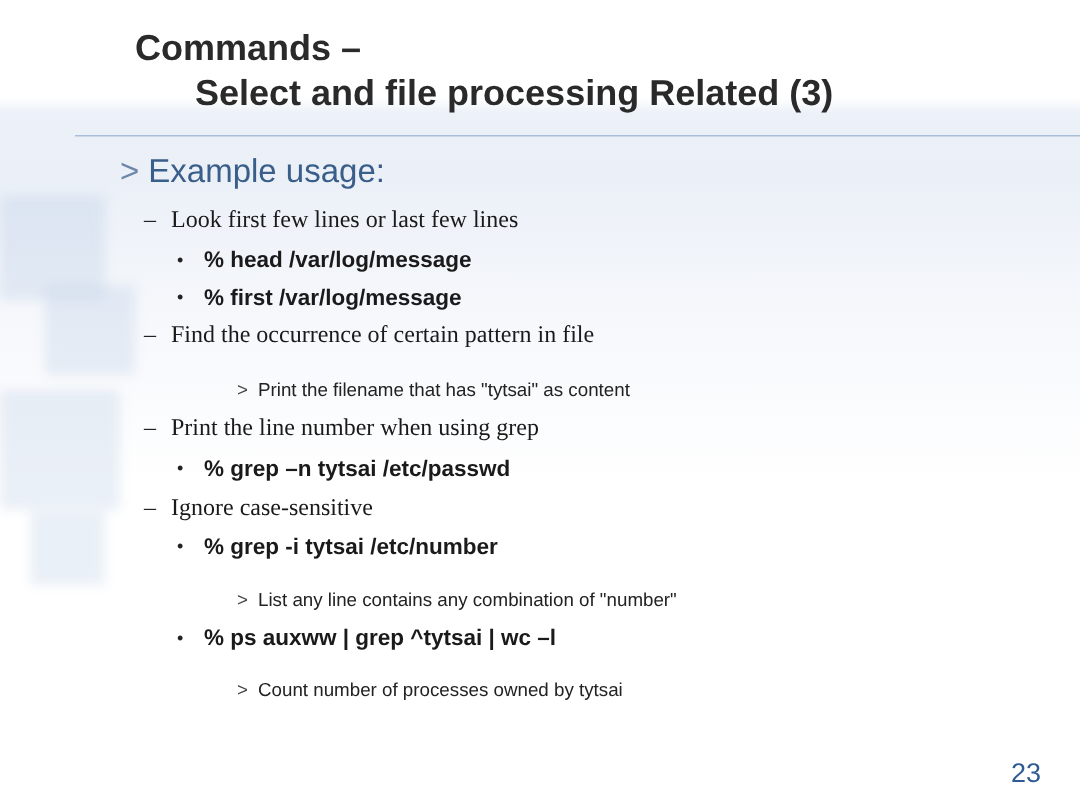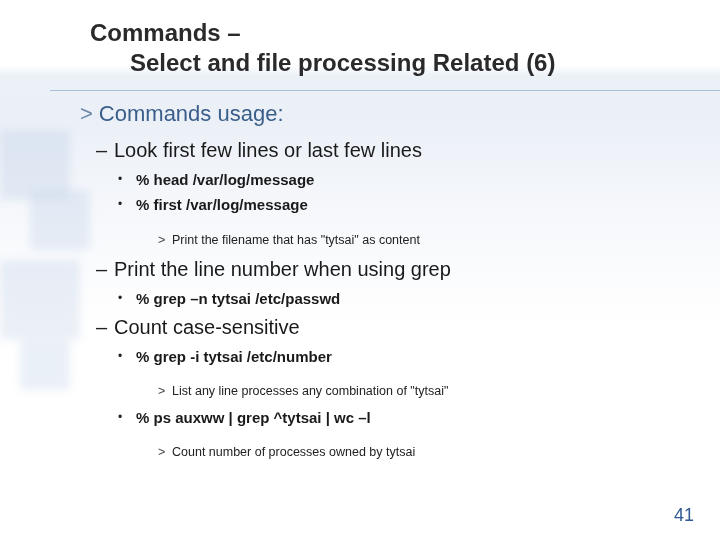--- a/index.html
+++ b/index.html
@@ -57,21 +57,21 @@
     font-size: 22px;
     margin: 2px 0 8px -10px;
   }
   .sec-h .gt { color:#6d87a8; margin-right:6px; }
   .content {
     color: #1a1a1a;
     font-size: 15px;
     line-height: 1.55;
     margin-left: 6px;
   }
-  .dash { position:relative; padding-left: 18px; margin: 2px 0; font-family: Liberation Sans, sans-serif; font-size: 20px; }
+  .dash { position:relative; padding-left: 18px; margin: 2px 0; font-family: Liberation Serif, serif; font-size: 16px; }
   .dash::before { content: "–"; position:absolute; left:0; color:#222; }
   .dot { position:relative; padding-left: 18px; margin: 2px 0 2px 22px; font-family: Verdana, sans-serif; font-size: 15px; }
   .dot::before { content:"•"; position:absolute; left:0; top:0; color:#222; font-size:12px; line-height:22px; }
   .cmd { font-weight: bold; font-family: Verdana, sans-serif; margin-top: 44px; }
   .note { position:relative; padding-left:14px; margin:14px 0 4px 62px; font-size:12.5px; color:#222; font-family: Verdana, sans-serif; }
   .note::before { content:">"; position:absolute; left:0; color:#444; }
   .pagenum {
     position: absolute;
     right: 26px;
     bottom: 14px;
@@ -87,58 +87,61 @@
 
   <div class="deco">
     <div class="sq" style="left:0;top:0;width:70px;height:70px"></div>
     <div class="sq" style="left:30px;top:60px;width:60px;height:60px"></div>
     <div class="sq" style="left:0;top:130px;width:80px;height:80px"></div>
     <div class="sq" style="left:20px;top:210px;width:50px;height:50px"></div>
   </div>
 
   <h1 class="title">
     <span>Commands –</span>
-    <span class="l2">Select and file processing Related (6)</span>
+    <span class="l2">Select and file processing Related (3)</span>
   </h1>
 
   <hr class="rule">
 
   <div class="sec-h">
-    <span class="gt">&gt;</span><span>Commands usage:</span>
+    <span class="gt">&gt;</span><span>Example usage:</span>
   </div>
 
   <div class="content">
 
     <div class="dash">
       <span>Look first few lines or last few lines</span>
     </div>
     <div class="dot">
       <span class="cmd">% head /var/log/message</span>
     </div>
     <div class="dot">
       <span class="cmd">% first /var/log/message</span>
     </div>
 
+    <div class="dash">
+      <span>Find the occurrence of certain pattern in file</span>
+    </div>
     <div class="note">Print the filename that has "tytsai" as content</div>
 
     <div class="dash">
       <span>Print the line number when using grep</span>
     </div>
     <div class="dot">
       <span class="cmd">% grep –n tytsai /etc/passwd</span>
     </div>
 
     <div class="dash">
-      <span>Count case-sensitive</span>
+      <span>Ignore case-sensitive</span>
     </div>
     <div class="dot">
       <span class="cmd">% grep -i tytsai /etc/number</span>
     </div>
-    <div class="note">List any line processes any combination of "tytsai"</div>
+    <div class="note">List any line contains any combination of "number"</div>
     <div class="dot">
       <span class="cmd">% ps auxww | grep ^tytsai | wc –l</span>
     </div>
     <div class="note">Count number of processes owned by tytsai</div>
 
   </div>
 
-  <div class="pagenum">41</div>
+  <div class="pagenum">23</div>
 </div>
 
 </body></html>

